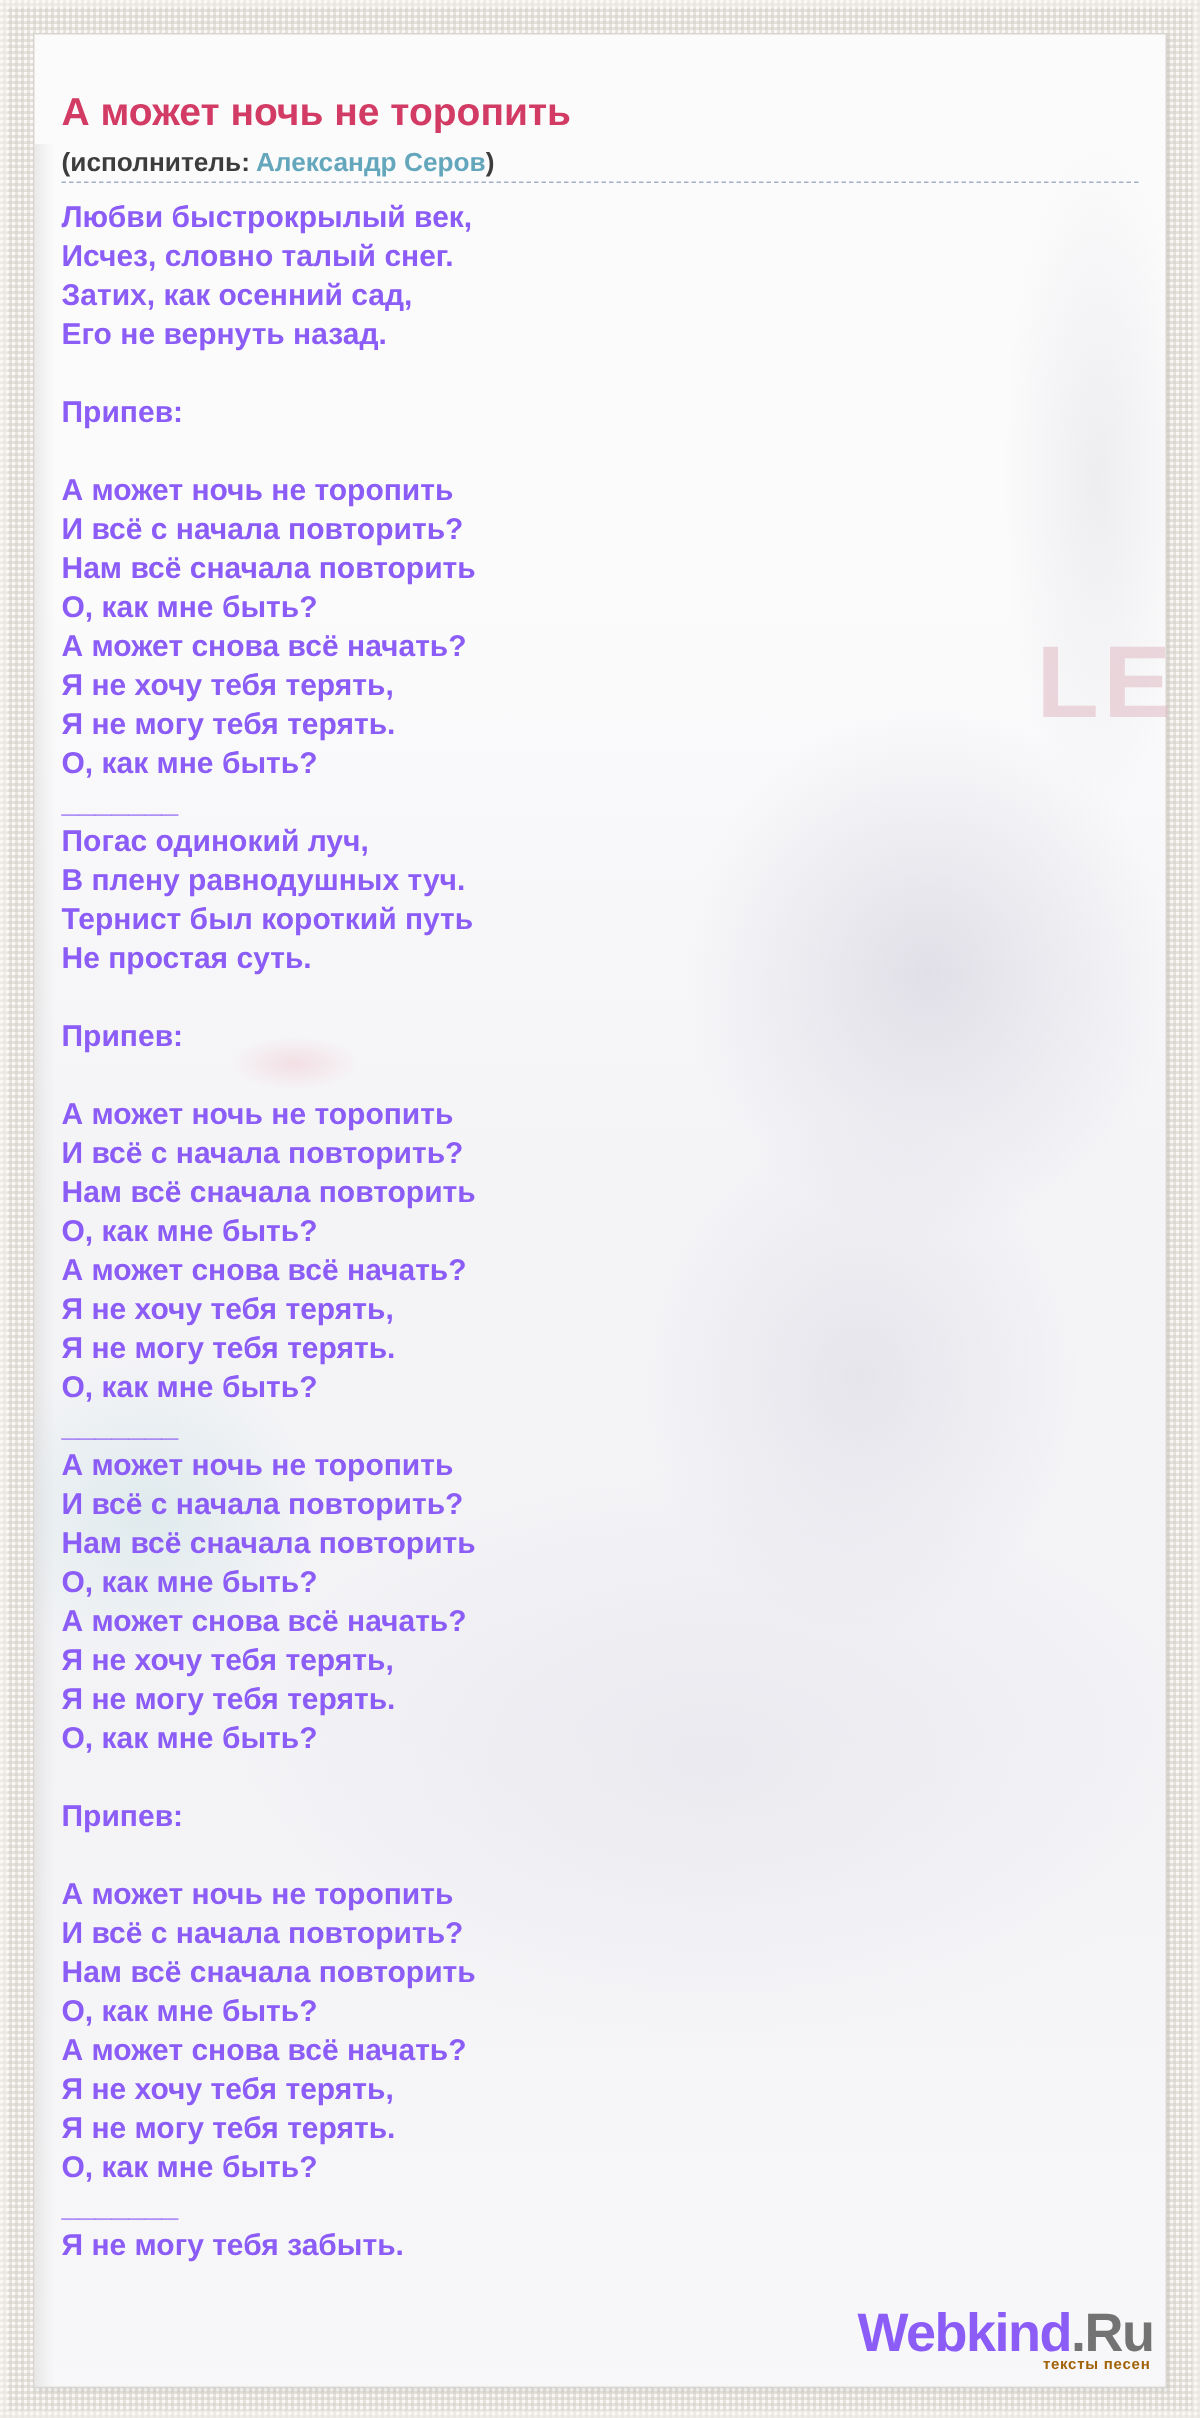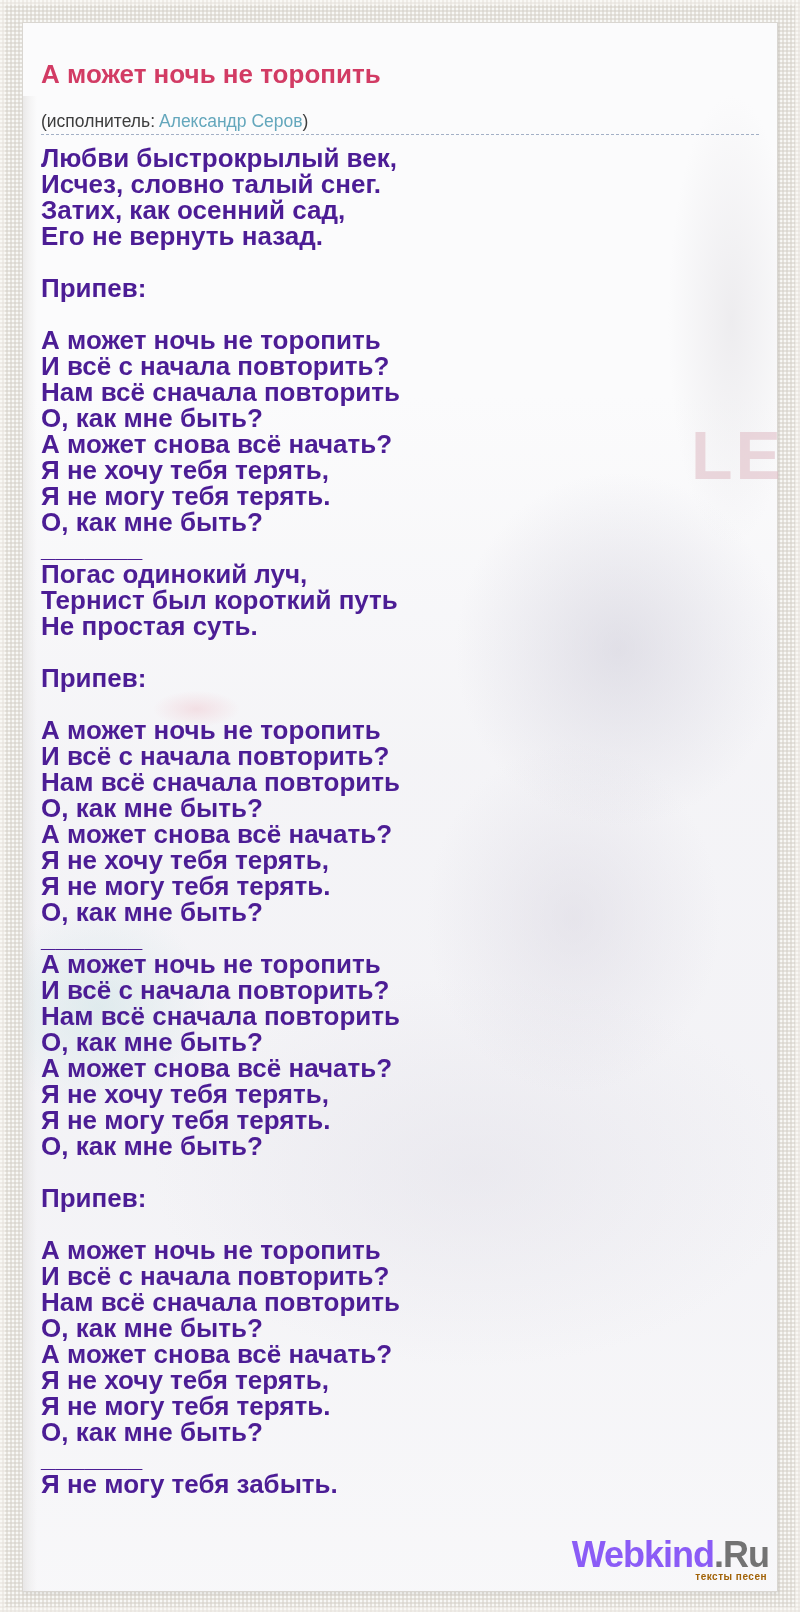--- a/index.html
+++ b/index.html
@@ -61,43 +61,43 @@
   }
   .page-title {
     margin: 0;
     padding-top: 36px;
     font-size: 26px;
     line-height: 1.2;
     font-weight: 700;
     color: #d23b64;
   }
   .subtitle {
-    margin-top: 20px;
+    margin-top: 7px;
     font-size: 17.5px;
     line-height: 22px;
-    font-weight: 400;
+    font-weight: 700;
     color: #3d3d3d;
   }
   .artist-link {
     color: #64a7bc;
     text-decoration: none;
     cursor: pointer;
     margin-left: 4px;
   }
   .dotted-rule {
     margin-top: 2px;
     height: 0;
     border-bottom: 1px dashed #a3b0c6;
   }
   .lyrics {
     margin-top: 10px;
-    font-size: 26px;
+    font-size: 20px;
     font-weight: 700;
     line-height: 26px;
-    color: #4c1d95;
+    color: #8b5cf6;
   }
   .lyrics .line { min-height: 26px; white-space: pre; }
   .logo {
     position: absolute;
     right: 8px;
     bottom: 6px;
     text-align: right;
     cursor: pointer;
   }
   .wordmark {
@@ -146,20 +146,21 @@
         <div class="line">А может ночь не торопить</div>
         <div class="line">И всё с начала повторить?</div>
         <div class="line">Нам всё сначала повторить</div>
         <div class="line">О, как мне быть?</div>
         <div class="line">А может снова всё начать?</div>
         <div class="line">Я не хочу тебя терять,</div>
         <div class="line">Я не могу тебя терять.</div>
         <div class="line">О, как мне быть?</div>
         <div class="line">_______</div>
         <div class="line">Погас одинокий луч,</div>
+        <div class="line">В плену равнодушных туч.</div>
         <div class="line">Тернист был короткий путь</div>
         <div class="line">Не простая суть.</div>
         <div class="line">&nbsp;</div>
         <div class="line">Припев:</div>
         <div class="line">&nbsp;</div>
         <div class="line">А может ночь не торопить</div>
         <div class="line">И всё с начала повторить?</div>
         <div class="line">Нам всё сначала повторить</div>
         <div class="line">О, как мне быть?</div>
         <div class="line">А может снова всё начать?</div>

